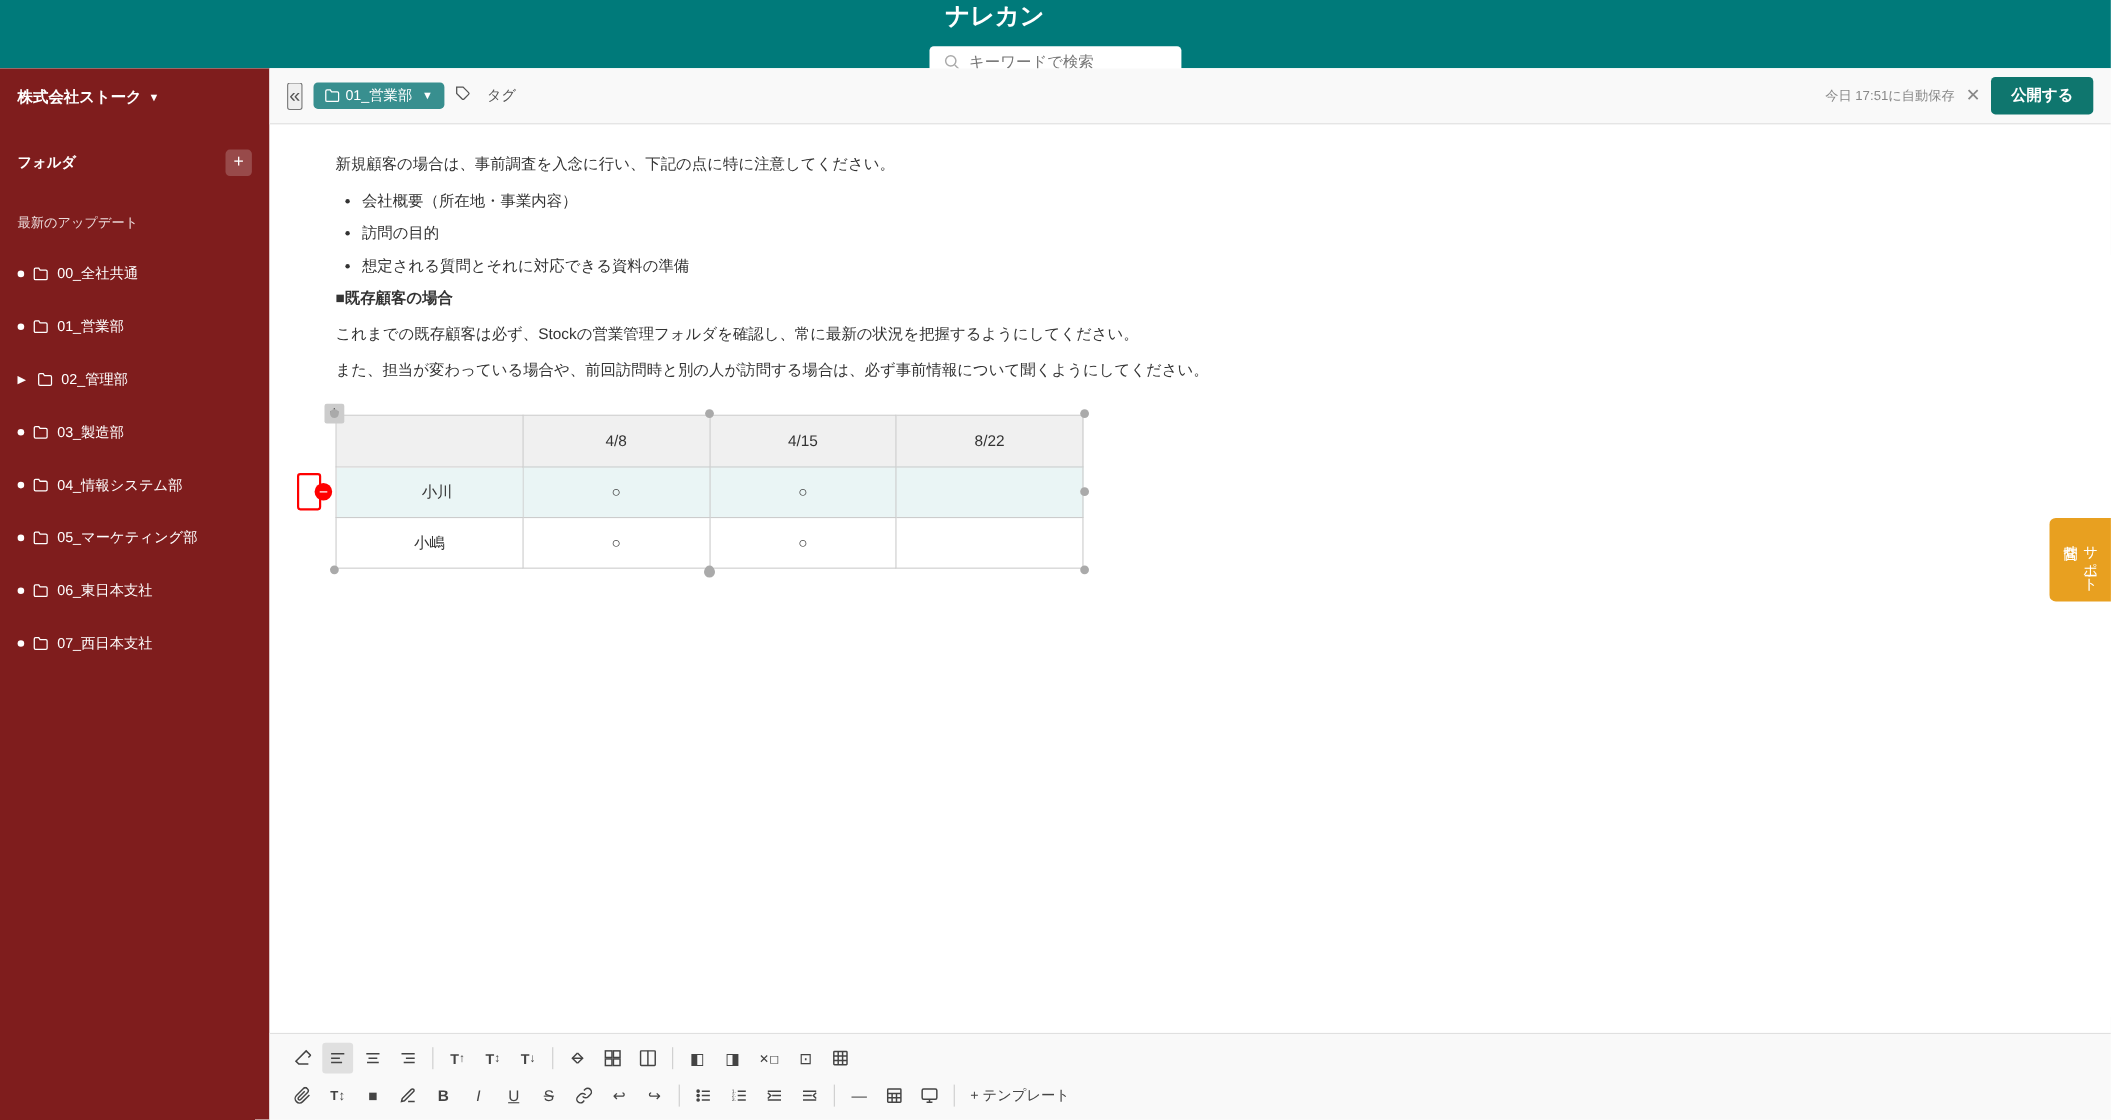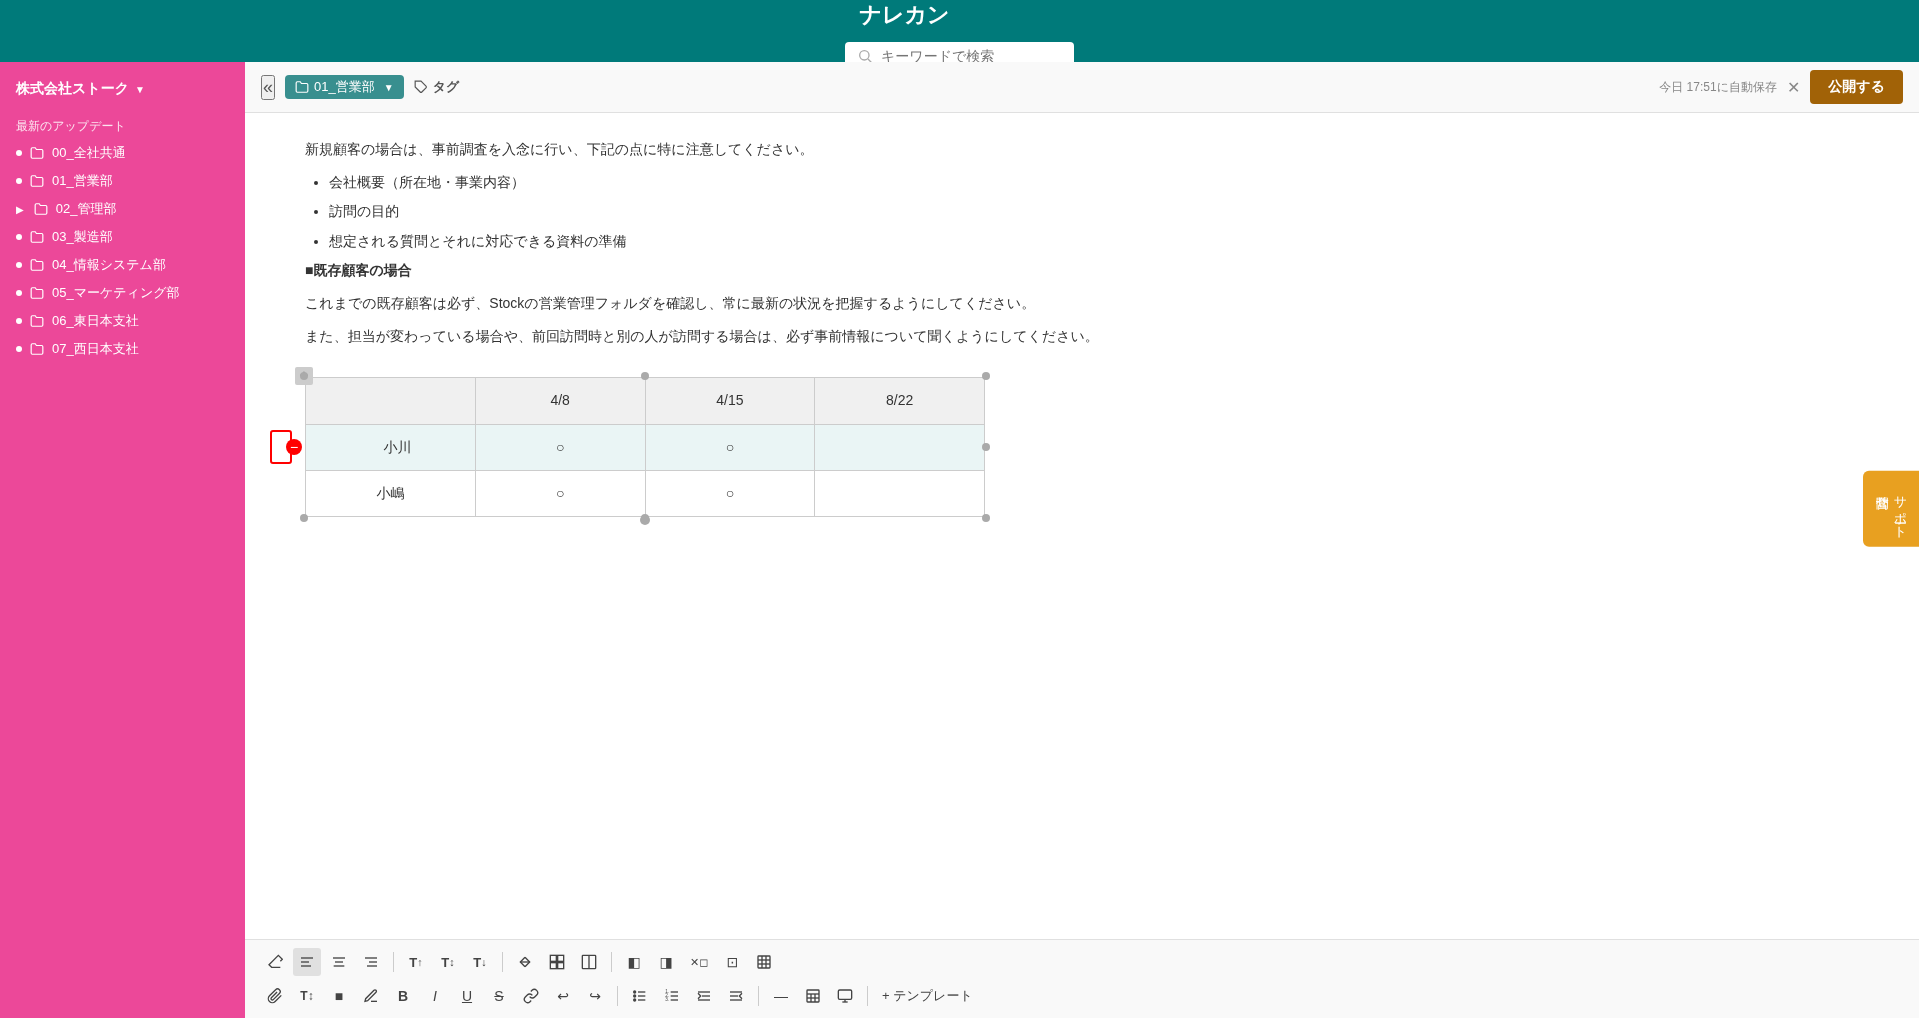--- a/index.html
+++ b/index.html
@@ -76,28 +76,29 @@
 
     
     .main-layout {
       display: flex;
       flex: 1;
       overflow: hidden;
     }
 
     
     .sidebar {
-      background: #ec4899;
+      background: #7f1d1d;
       color: white;
       width: 245px;
       flex-shrink: 0;
       display: flex;
       flex-direction: column;
       padding: 12px 0;
       overflow-y: auto;
+      gap: 20px;
     }
     .sidebar-company {
       display: flex;
       align-items: center;
       gap: 6px;
       padding: 6px 16px 12px;
       font-size: 14px;
       font-weight: bold;
       cursor: pointer;
     }
@@ -166,32 +167,30 @@
       background: #388f8f;
       color: white;
       border-radius: 4px;
       padding: 3px 10px;
       font-size: 13px;
       cursor: pointer;
     }
     .doc-folder-tag .arrow { font-size: 10px; margin-left: 4px; }
     .doc-tag-label {
       display: flex;
-      align-items: center;
-      gap: 5px;
+      gap: 15px;
       color: #555;
       font-size: 13px;
       cursor: pointer;
-      font-weight: bold;
     }
     .doc-toolbar-spacer { flex: 1; }
     .autosave-text { font-size: 12px; color: #888; margin-left: 24px; }
     .close-btn { cursor: pointer; color: #888; font-size: 16px; background: none; border: none; }
     .publish-btn {
-      background: #a16207;
+      background: #0f766e;
       color: white;
       border: none;
       border-radius: 4px;
       padding: 8px 18px;
       font-size: 14px;
       font-weight: bold;
       cursor: pointer;
     }
 
     
@@ -382,20 +381,24 @@
 </div>
 
 <div class="main-layout">
 
   <div class="sidebar">
     <div class="sidebar-company">
       <span>株式会社ストーク</span>
       <span class="sidebar-company-arrow">▼</span>
     </div>
 
+    <div class="sidebar-section">
+      <span>フォルダ</span>
+      <button class="sidebar-add-btn">+</button>
+    </div>
 
     <div class="sidebar-updates-label">最新のアップデート</div>
 
     <div class="sidebar-item">
       <span class="sidebar-item-dot"></span>
       <svg width="14" height="14" viewBox="0 0 24 24" fill="none" stroke="white" stroke-width="2">
           <path d="M22 19a2 2 0 01-2 2H4a2 2 0 01-2-2V5a2 2 0 012-2h5l2 3h9a2 2 0 012 2z"></path>
         </svg>
       <span>00_全社共通</span>
     </div>

